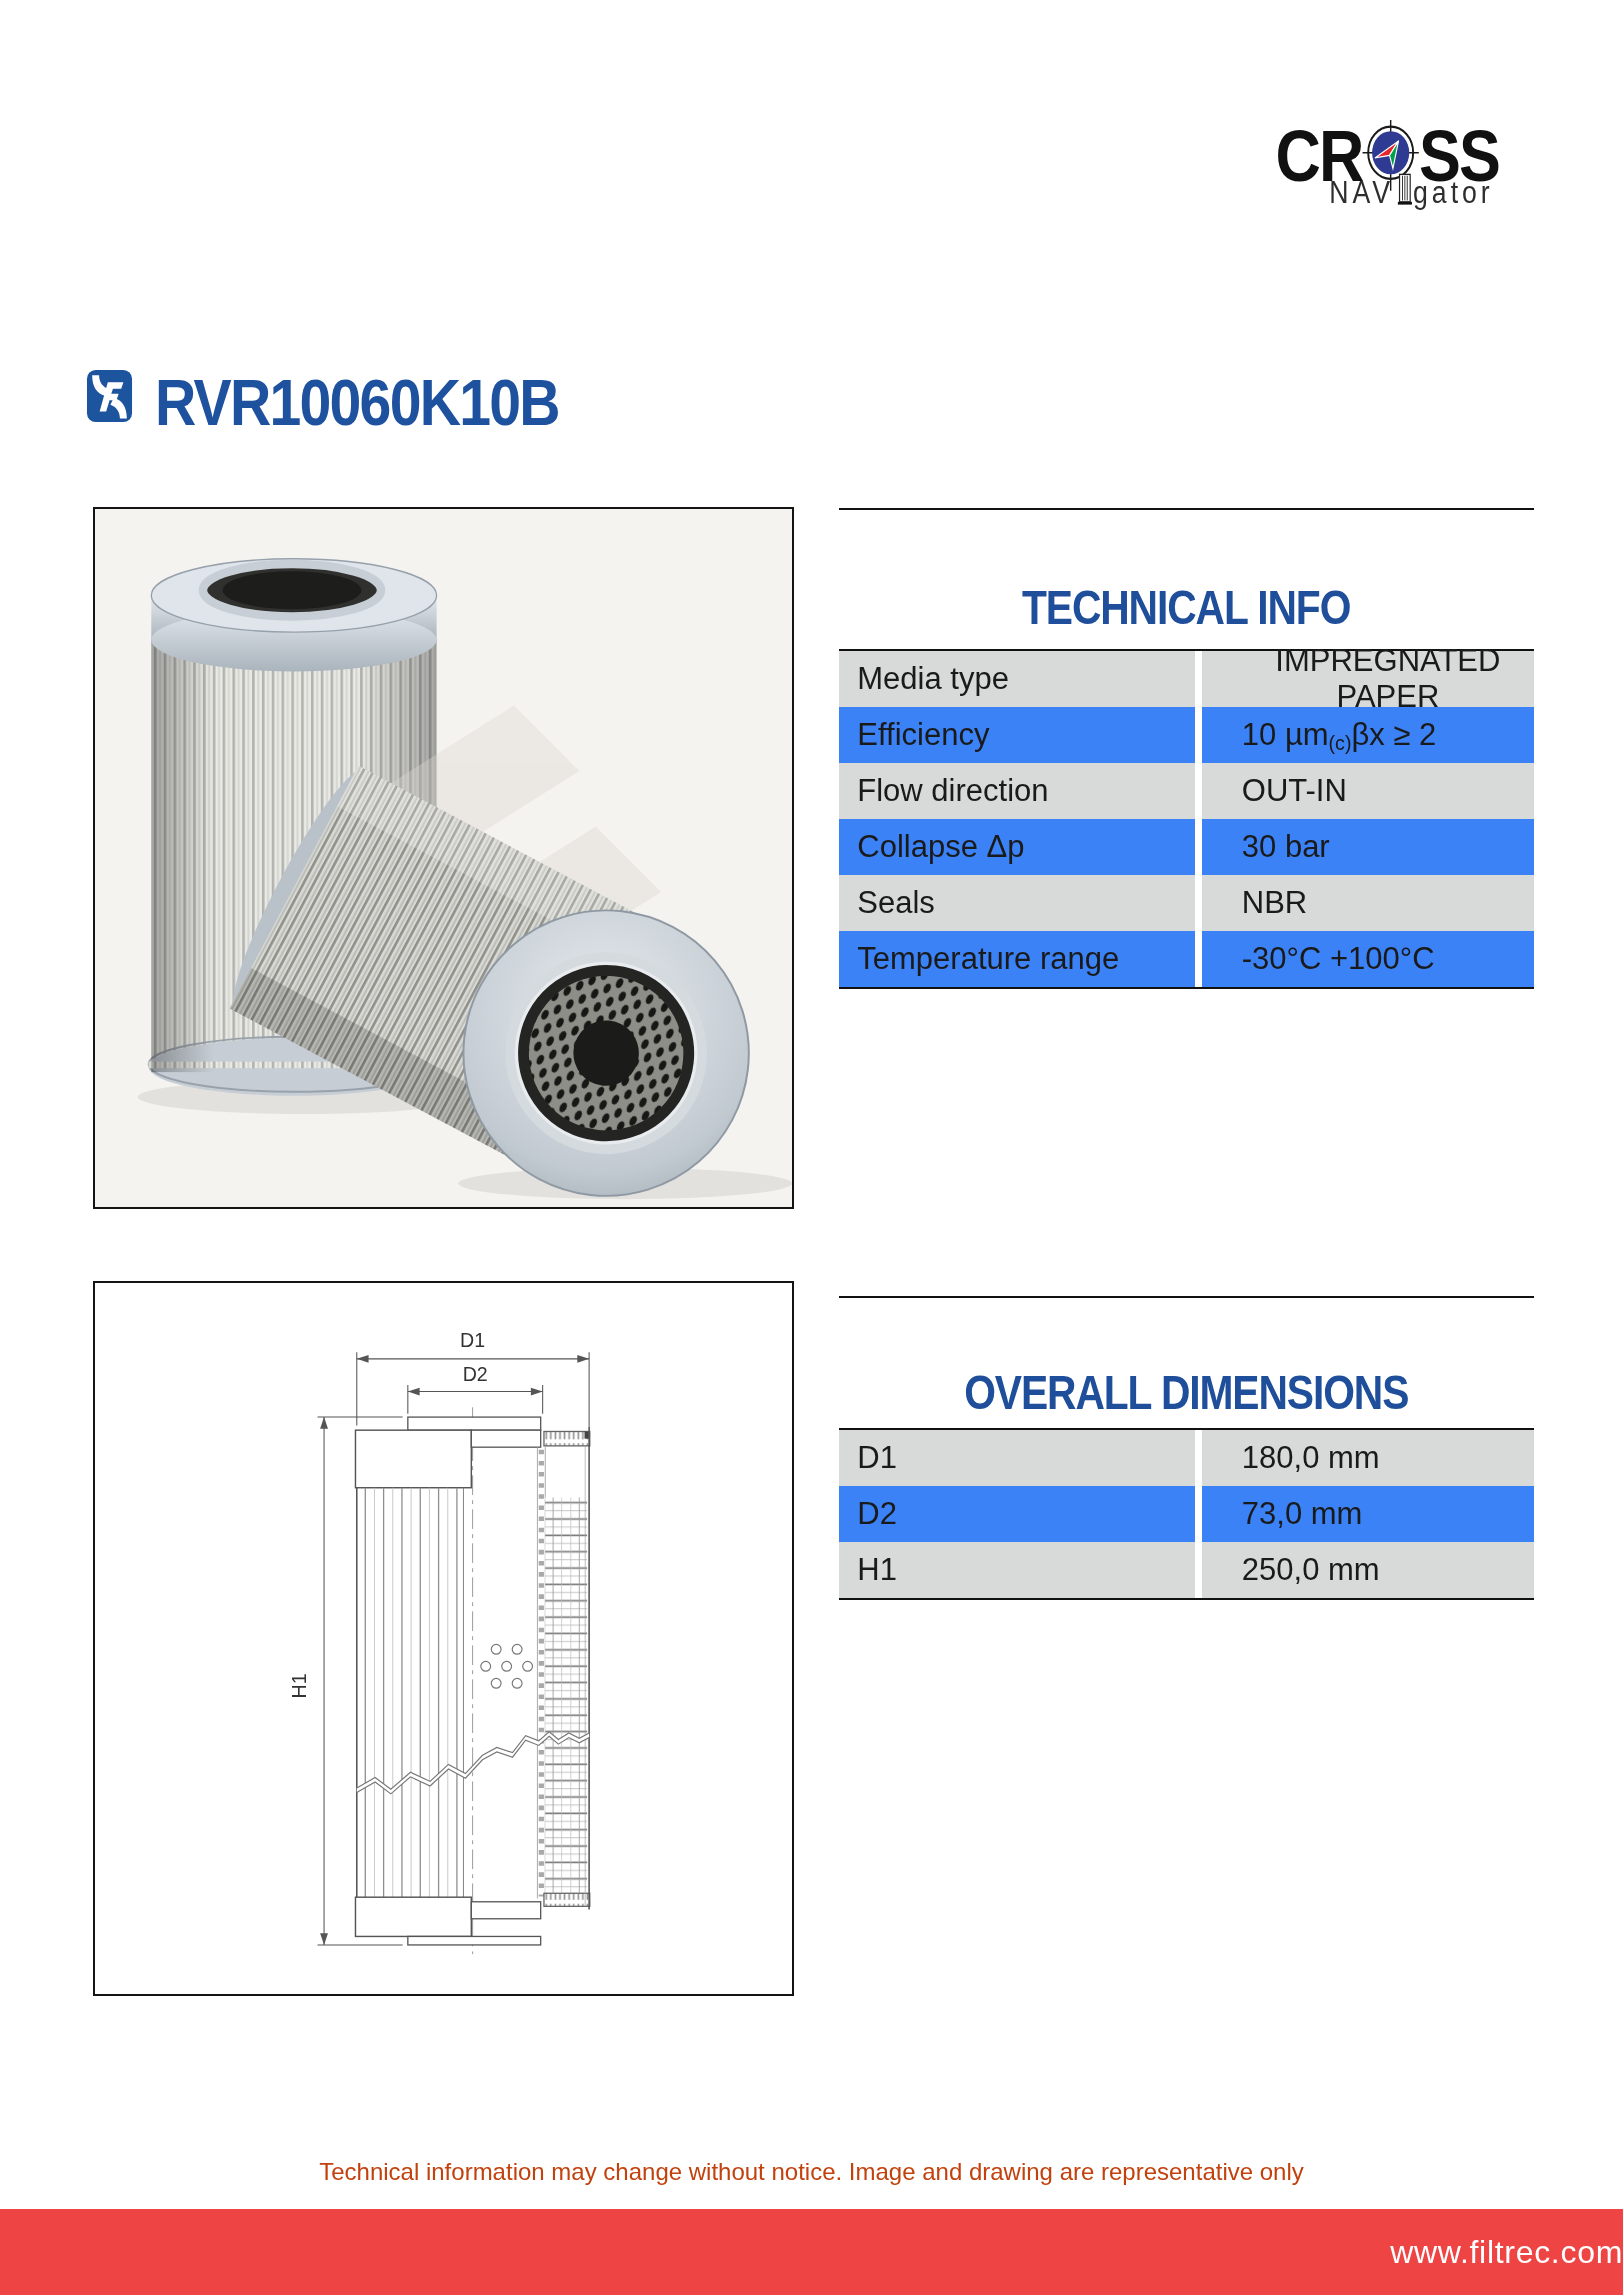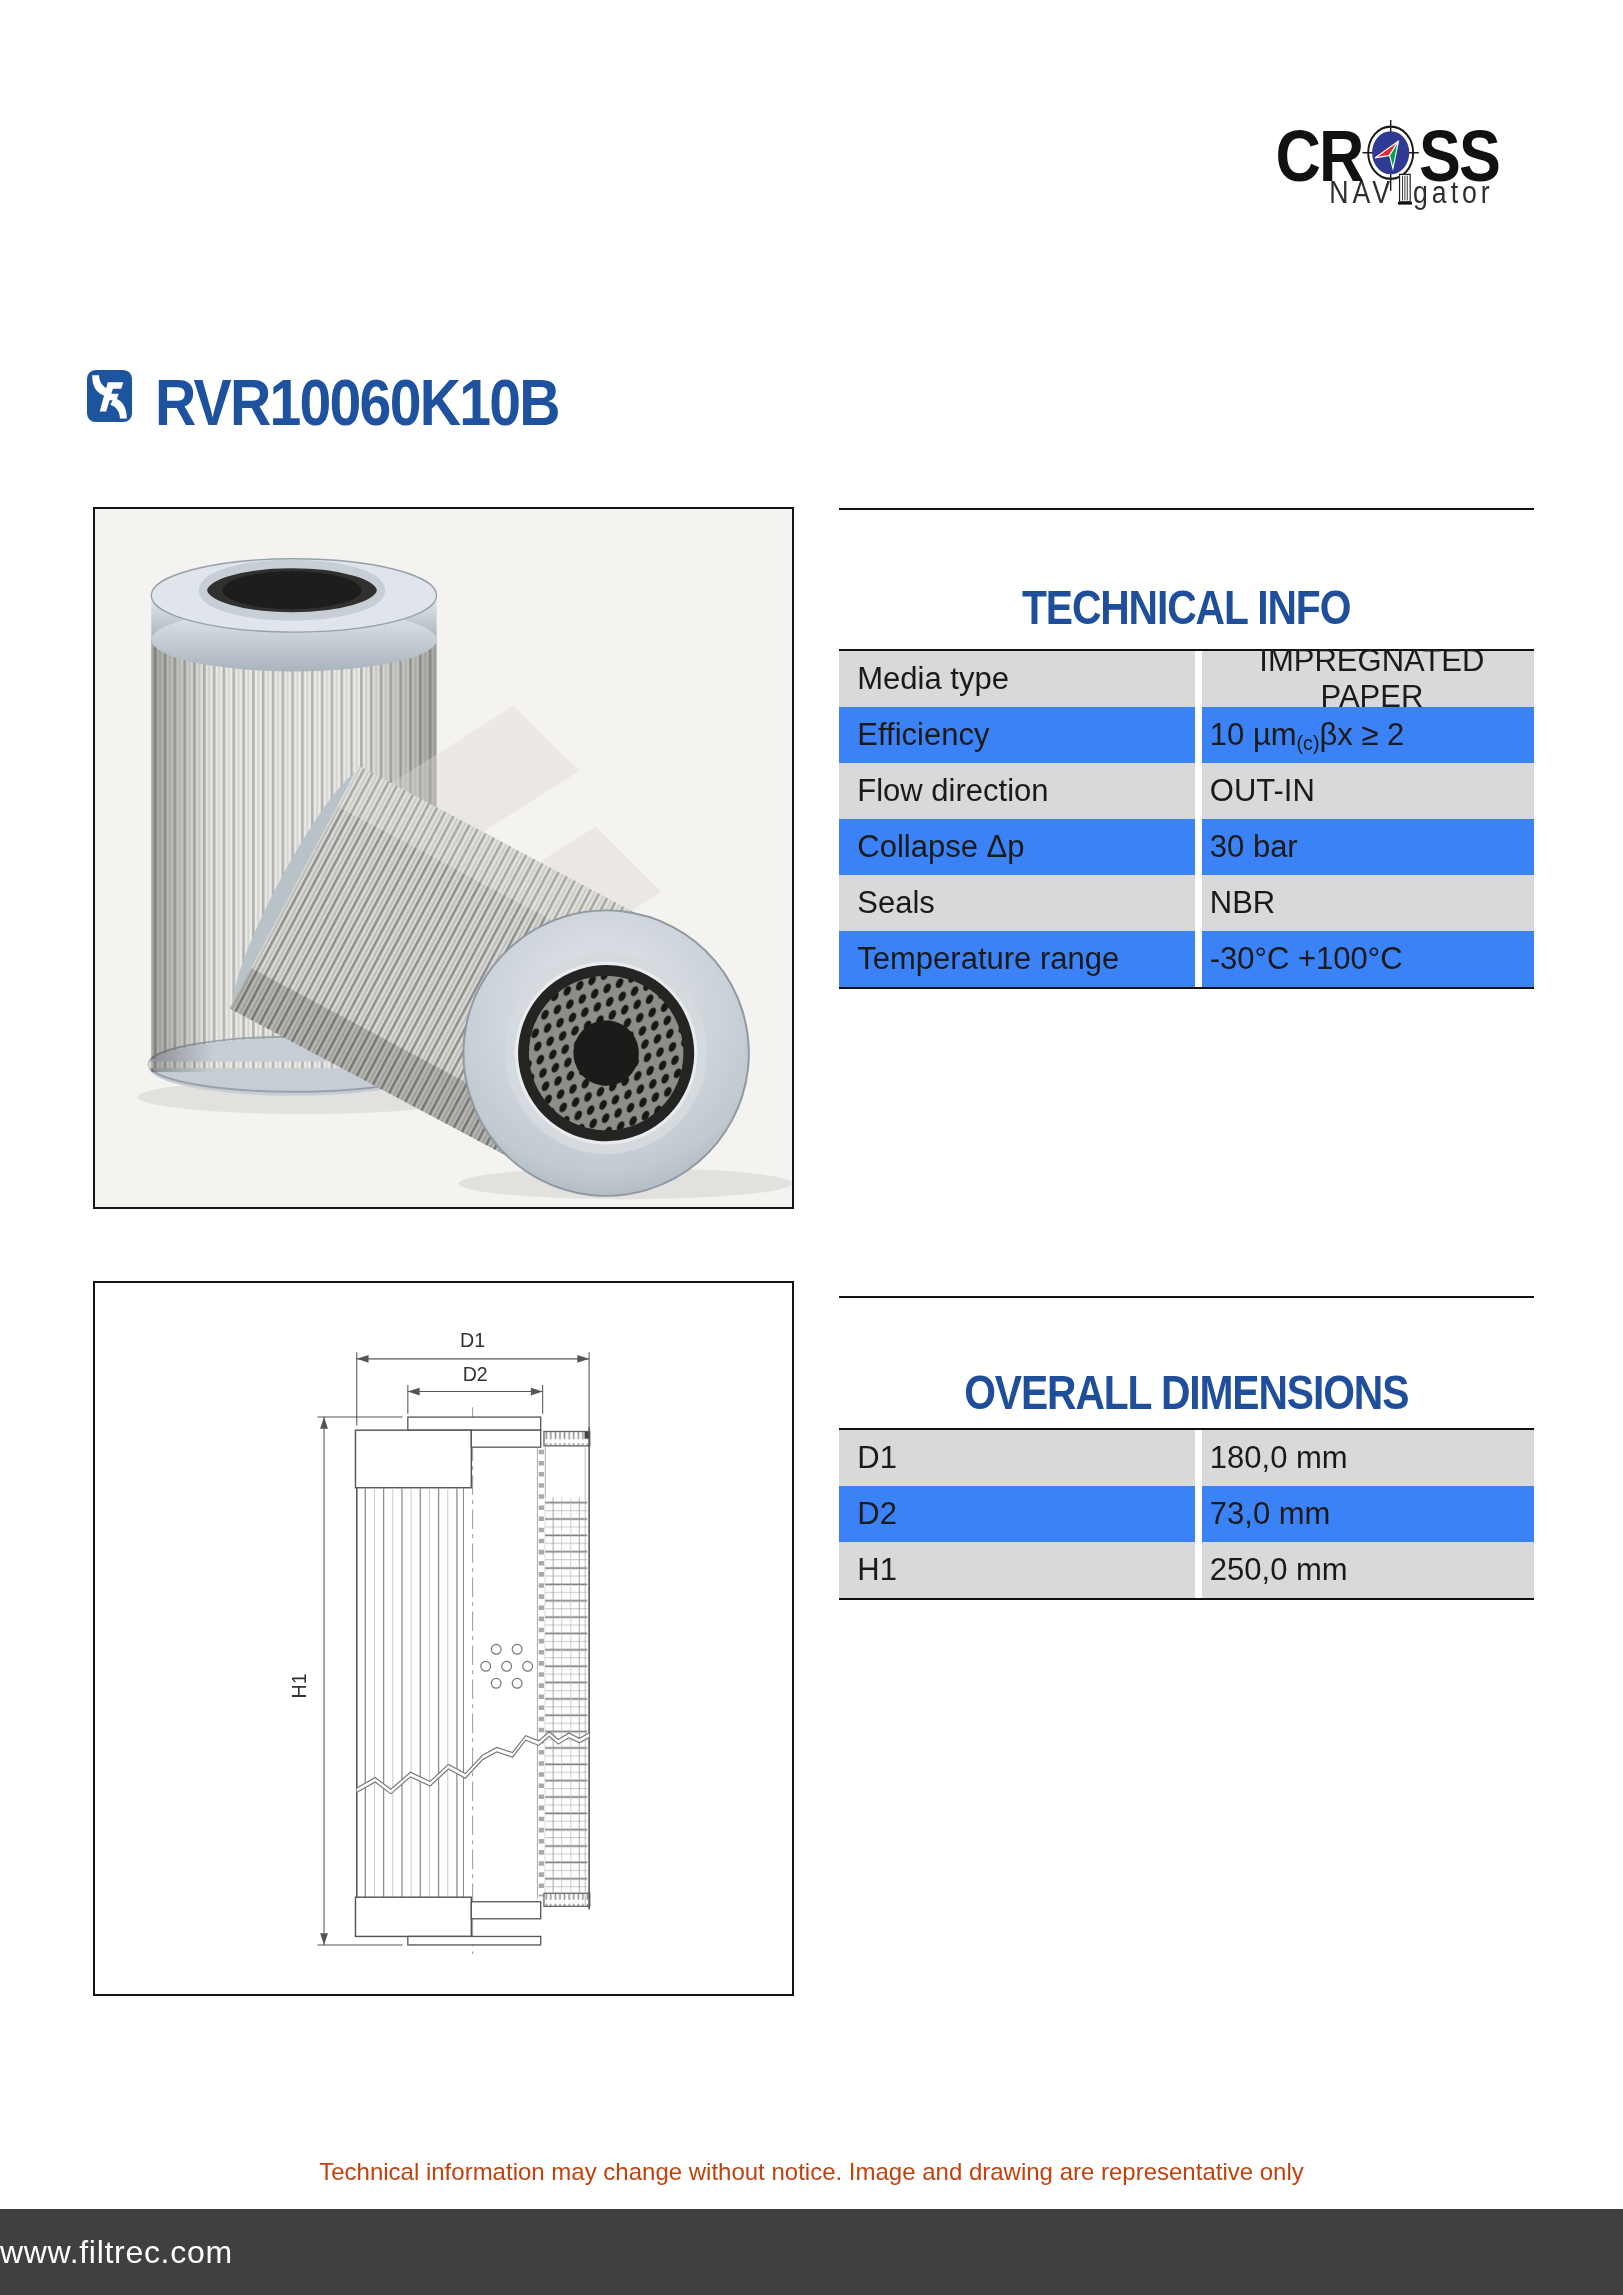--- a/index.html
+++ b/index.html
@@ -34,28 +34,28 @@
   .rule-tech{top:508px;} .rule-dims{top:1296px;}
   .sec-title{position:absolute;left:839px;width:695px;text-align:center;font-size:48px;font-weight:bold;color:#1f4e9b;line-height:1;margin-top:20px;}
   .sec-title-tech{top:564px;} .sec-title-dims{top:1349px;}
   .cond-c{display:inline-block;transform:scaleX(.85);transform-origin:center;letter-spacing:-1.3px;white-space:nowrap;}
   .data-table{position:absolute;left:839px;width:695px;}
   .tbl-tech{top:649px;} .tbl-dims{top:1428px;}
   .tbl-line{height:2px;background:#111;}
   .tbl-row{display:flex;height:56px;text-align:center;}
   .tbl-row .cell{display:flex;align-items:center;font-size:31px;color:#1a1a1a;}
   .cell-label{width:338px;padding-left:18.3px;margin-right:6.5px;}
-  .cell-value{flex:1;padding-left:8px;}
+  .cell-value{flex:1;padding-left:40px;}
   .row-gray .cell{background:#d8d9d9;}
   .row-white .cell{background:#3b82f6;}
   sub.eff-sub{font-size:19.6px;position:relative;top:7.9px;line-height:0;}
   
   .footer-note{position:absolute;left:0;top:2158px;width:1623px;text-align:center;font-size:24px;color:#c2410c;}
-  .bottom-bar{position:absolute;left:0;top:2209px;width:1623px;height:86px;background:#404040;
-    display:flex;align-items:center;justify-content:flex-start;}
+  .bottom-bar{position:absolute;left:0;top:2209px;width:1623px;height:86px;background:#ef4444;
+    display:flex;align-items:center;justify-content:flex-end;}
   .website{color:#ffffff;font-size:32px;letter-spacing:0.7px;}
 </style>
 </head>
 <body>
 
 <div class="page">
 
 
   <div class="cross-logo">
     <div class="cross-row1">

